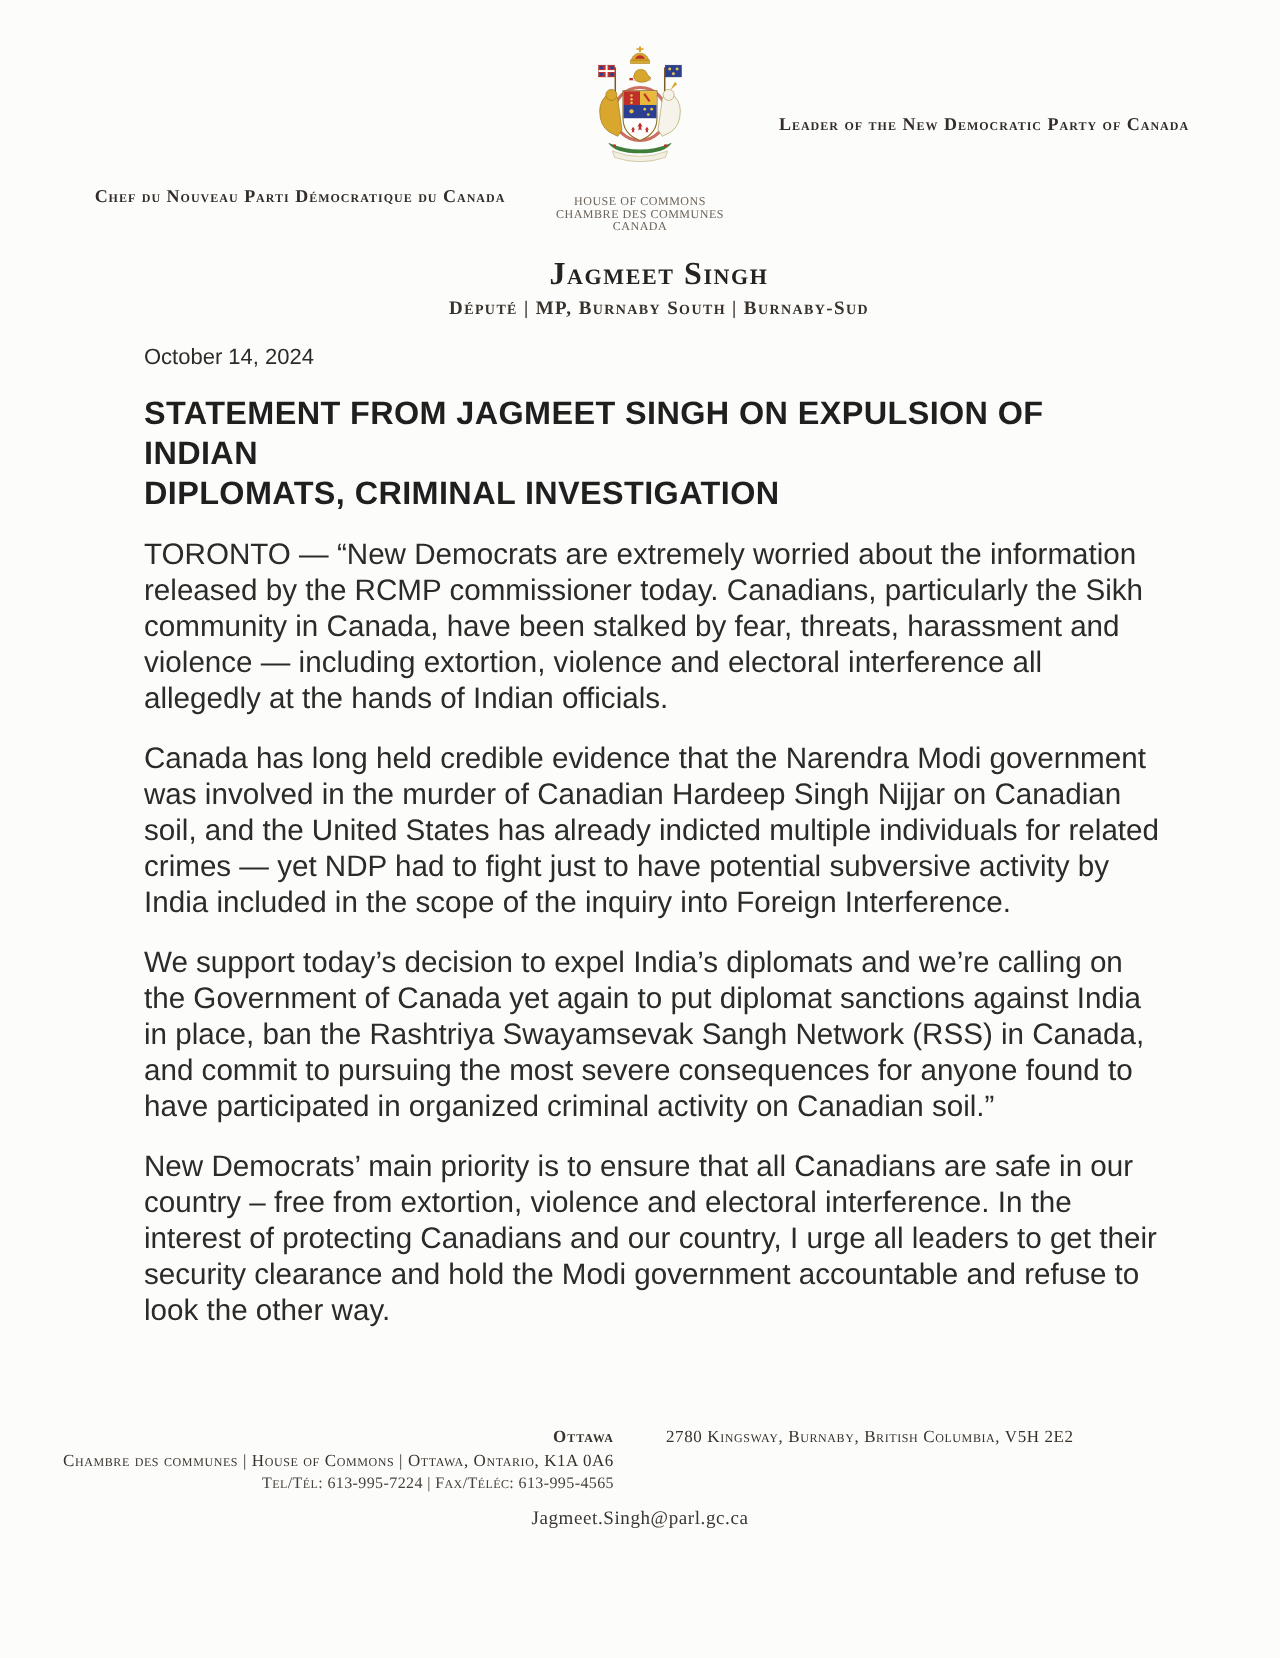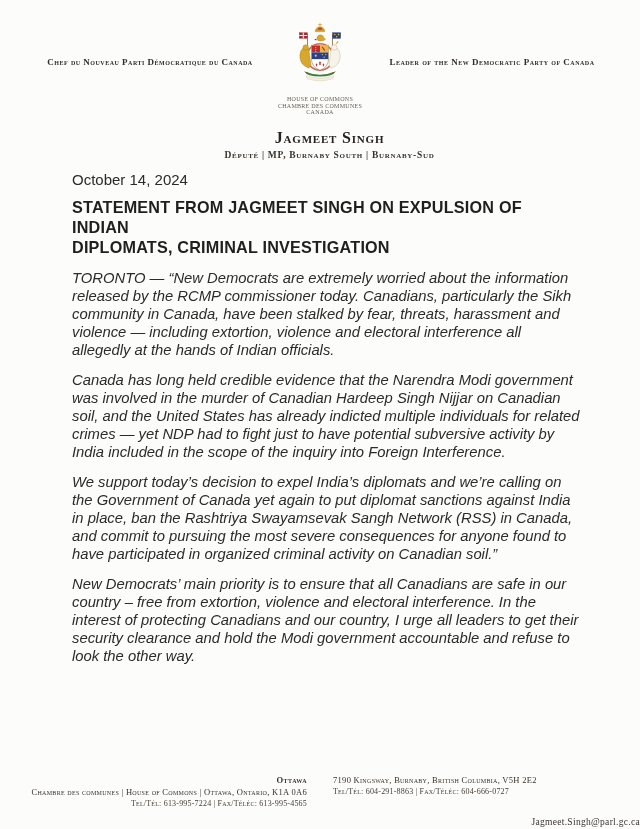--- a/index.html
+++ b/index.html
@@ -8,59 +8,59 @@
     background:#fcfcfa;color:#2b2b2b;overflow:hidden;
     font-family:"Liberation Sans",sans-serif;
   }
   
   .lh-title{
     position:absolute;top:57px;width:248px;
     font-family:"Liberation Serif",serif;font-variant:small-caps;
     font-weight:bold;font-size:9px;letter-spacing:.5px;
     color:#322d28;text-align:center;line-height:11px;
   }
-  .lh-left{left:26px;}
+  .lh-left{left:26px;margin-top:36px;}
   .lh-right{right:24px;}
   .crest-wrap{position:absolute;left:0;right:0;top:22px;text-align:center;}
   .crest-wrap svg{display:inline-block;}
   .crest-caption{
     margin-top:1px;font-family:"Liberation Serif",serif;
     font-size:7px;line-height:7.5px;letter-spacing:.3px;color:#6b635b;
     transform:scale(.86);transform-origin:center top;
   }
   .name-block{position:absolute;left:0;right:0;top:129px;text-align:center;padding-left:19px;}
   .mp-name{
     font-family:"Liberation Serif",serif;font-variant:small-caps;font-weight:bold;
     font-size:16px;letter-spacing:.8px;color:#262220;line-height:18px;
   }
   .mp-role{
     margin-top:3px;font-family:"Liberation Serif",serif;font-variant:small-caps;
     font-weight:bold;font-size:9.5px;letter-spacing:.7px;color:#38322c;text-align:center;
   }
   
   .content{position:absolute;left:72px;right:60px;top:170px;}
-  .doc-date{font-size:15px;line-height:19px;margin-bottom:8px;color:#2b2b2b;}
+  .doc-date{font-size:11px;line-height:19px;margin-bottom:8px;color:#2b2b2b;}
   .doc-title{
     margin:0 0 12px 0;font-weight:bold;
     font-size:16.2px;line-height:20px;letter-spacing:.2px;color:#1f1f1f;
   }
   .content p{
     margin:0 0 12px 0;font-size:14.8px;line-height:18px;
-    color:#2b2b2b;text-align:left;font-style:italic;
+    color:#2b2b2b;text-align:left;
   }
   
-  .footer{position:absolute;left:0;right:0;top:774px;
+  .footer{position:absolute;left:0;right:0;top:712px;
     font-family:"Liberation Serif",serif;color:#38322c;}
   .footer-cols{display:grid;grid-template-columns:1fr 1fr;column-gap:26px;padding:0 26px;}
   .fcol-left{text-align:right;}
   .fcol-right{text-align:left;}
   .f-head{font-variant:small-caps;font-weight:bold;font-size:8.5px;letter-spacing:.5px;line-height:12px;}
   .f-addr{font-variant:small-caps;font-size:8.5px;letter-spacing:.3px;line-height:12px;}
   .f-tel{font-variant:small-caps;font-size:8px;letter-spacing:.2px;line-height:11px;color:#46403a;}
-  .f-email{margin-top:8px;text-align:right;font-size:9.5px;letter-spacing:.3px;color:#3a3631;}
+  .f-email{margin-top:8px;text-align:center;font-size:9.5px;letter-spacing:.3px;color:#3a3631;}
 </style>
 </head>
 <body>
 
 <div class="page">
 
   <div class="lh-title lh-left">Chef du Nouveau Parti Démocratique du Canada</div>
 
   <div class="crest-wrap">
     <svg width="64" height="70" viewBox="0 0 120 132" aria-hidden="true">
@@ -151,20 +151,19 @@
   </main>
 
   <footer class="footer">
     <div class="footer-cols">
       <div class="fcol-left">
         <div class="f-head">Ottawa</div>
         <div class="f-addr">Chambre des communes | House of Commons | Ottawa, Ontario, K1A 0A6</div>
         <div class="f-tel">Tel/Tél: 613-995-7224 | Fax/Téléc: 613-995-4565</div>
       </div>
       <div class="fcol-right">
-        <div class="f-addr">7190 Kingsway, Burnaby, British Columbia, V5H 2E2</div>
-        <div class="f-tel">Tel/Tél: 604-291-8863 | Fax/Téléc: 604-666-0727</div>
+        <div class="f-addr">2780 Kingsway, Burnaby, British Columbia, V5H 2E2</div>
       </div>
     </div>
     <div class="f-email">Jagmeet.Singh@parl.gc.ca</div>
   </footer>
 
 </div>
 
 </body></html>

